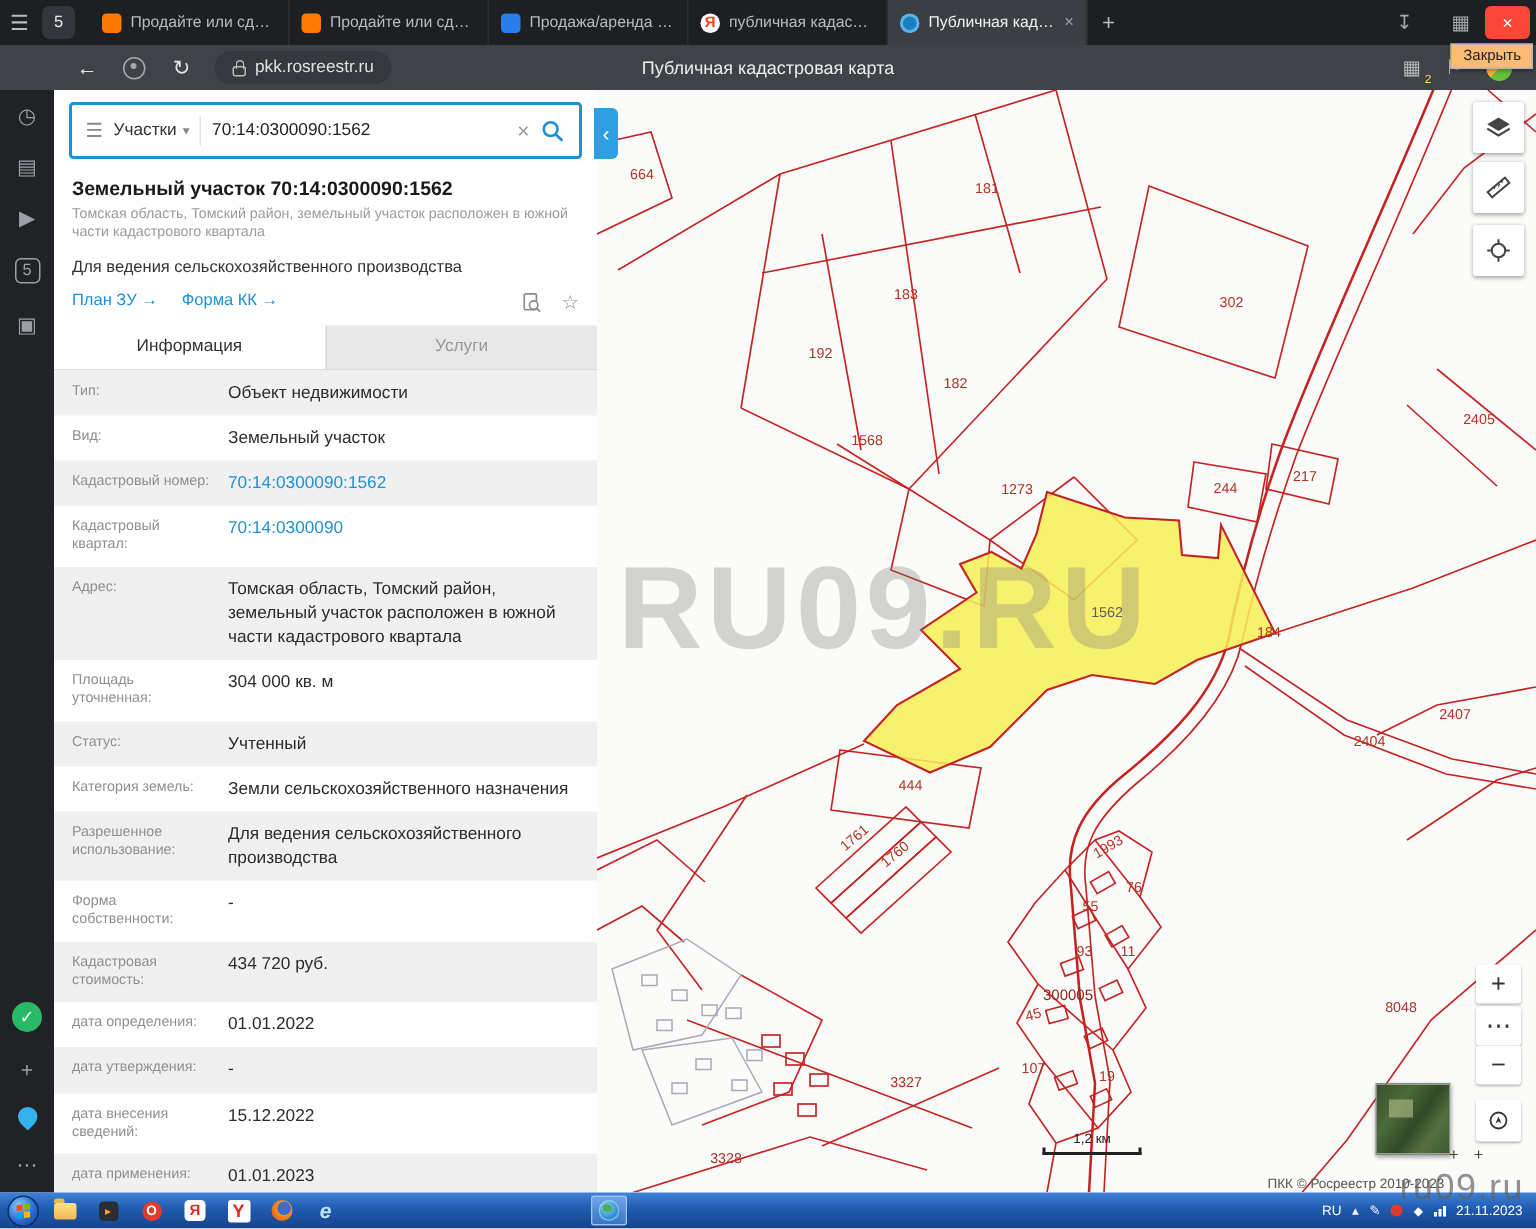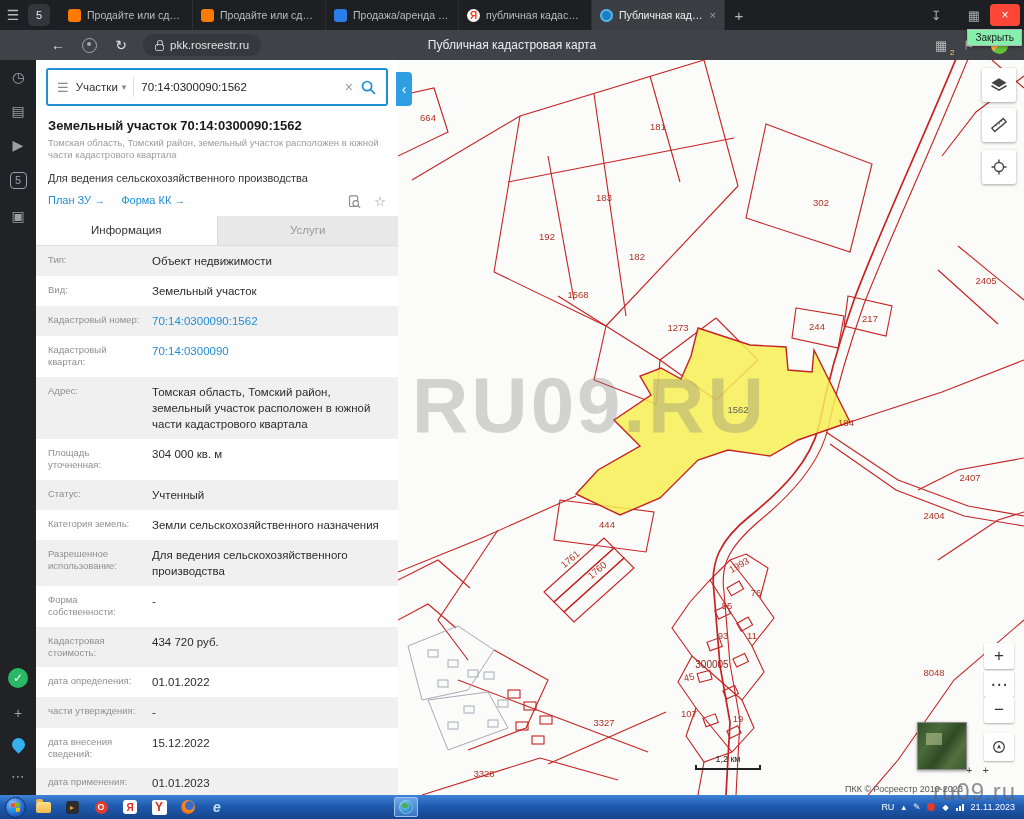--- a/index.html
+++ b/index.html
@@ -31,21 +31,21 @@
   .profile-ic { width:15px; height:15px; border:1.4px solid #a7a9ad; border-radius:50%; margin:0 10px; position:relative; }
   .profile-ic:before { content:''; position:absolute; left:4px; top:3px; width:4px; height:4px; border-radius:50%; background:#a7a9ad; }
   .url-chip { display:flex; align-items:center; gap:6px; background:#35383c; border-radius:12px; height:22px; padding:0 12px; margin-left:8px; font-size:11.5px; color:#dfe1e3; }
   .lock { width:9px; height:7px; border:1.2px solid #b9bbbd; border-radius:2px; position:relative; margin-top:4px; }
   .lock:before { content:''; position:absolute; top:-5px; left:1px; width:4px; height:5px; border:1.2px solid #b9bbbd; border-bottom:none; border-radius:4px 4px 0 0; }
   .page-title { position:absolute; left:0; right:0; text-align:center; font-size:12px; color:#eceef0; pointer-events:none; }
   .toolbar-right { position:absolute; right:16px; display:flex; align-items:center; gap:16px; }
   .tr-ic { color:#b7b9bc; font-size:13px; position:relative; }
   .tr-badge { position:absolute; right:-7px; bottom:-4px; font-size:8px; color:#ffd75e; }
   .avatar { width:17px; height:17px; border-radius:50%; background:linear-gradient(135deg,#ffb13d 0 50%,#67c23a 50% 100%); }
-  .tooltip { position:absolute; top:29px; right:2px; background:#86efac; border:1px solid #b5b5b5; box-shadow:0 1px 3px rgba(0,0,0,.35); font-size:10px; color:#222; padding:2px 7px; z-index:300; }
+  .tooltip { position:absolute; top:29px; right:2px; background:#fdba74; border:1px solid #b5b5b5; box-shadow:0 1px 3px rgba(0,0,0,.35); font-size:10px; color:#222; padding:2px 7px; z-index:300; }
 
   
   .vsidebar { position:absolute; left:0; top:60px; width:36px; bottom:24px; background:#202225; display:flex; flex-direction:column; align-items:center; padding:10px 0 12px 0; gap:20px; z-index:120; }
   .vs-ic { color:#9aa0a6; font-size:14px; line-height:1; }
   .vs-five { font-size:11px; border:1.3px solid #9aa0a6; border-radius:4px; width:17px; height:17px; display:flex; align-items:center; justify-content:center; }
   .vs-bottom { margin-top:auto; display:flex; flex-direction:column; align-items:center; gap:18px; }
   .vs-check { width:20px; height:20px; border-radius:50%; background:#29b865; color:#fff; font-size:12px; display:flex; align-items:center; justify-content:center; }
   .vs-drop { width:13px; height:13px; background:#35b1f0; border-radius:0 50% 50% 50%; transform:rotate(-135deg); }
 
   
@@ -292,21 +292,21 @@
         <span class="map-label" style="left: 149px; top: 176px;">192</span>
         <span class="map-label" style="left: 239px; top: 196px;">182</span>
         <span class="map-label" style="left: 180px; top: 234px;">1568</span>
         <span class="map-label" style="left: 280px; top: 267px;">1273</span>
         <span class="map-label" style="left: 419px; top: 266px;">244</span>
         <span class="map-label" style="left: 472px; top: 258px;">217</span>
         <span class="map-label" style="left: 588px; top: 220px;">2405</span>
         <span class="map-label sel" style="left: 340px; top: 349px;">1562</span>
         <span class="map-label" style="left: 448px; top: 362px;">184</span>
         <span class="map-label" style="left: 572px; top: 417px;">2407</span>
-        <span class="map-label" style="left: 536px; top: 435px; margin-top: 20px;">2404</span>
+        <span class="map-label" style="left: 515px; top: 435px;">2404</span>
         <span class="map-label" style="left: 209px; top: 464px;">444</span>
         <span class="map-label" style="left: 172px; top: 499px; transform: translate(-50%, -50%) rotate(-40deg);">1761</span>
         <span class="map-label" style="left: 199px; top: 510px; transform: translate(-50%, -50%) rotate(-40deg);">1760</span>
         <span class="map-label" style="left: 341px; top: 505px; transform: translate(-50%, -50%) rotate(-30deg);">1993</span>
         <span class="map-label" style="left: 358px; top: 532px;">76</span>
         <span class="map-label" style="left: 329px; top: 545px;">55</span>
         <span class="map-label" style="left: 325px; top: 575px;">93</span>
         <span class="map-label" style="left: 354px; top: 575px;">11</span>
         <span class="map-label" style="left: 291px; top: 617px; transform: translate(-50%, -50%) rotate(-15deg);">45</span>
         <span class="map-label big" style="left: 314px; top: 604px;">300005</span>
@@ -439,21 +439,21 @@
         </div>
         <div class="row">
           <div class="row-label">Кадастровая стоимость:</div>
           <div class="row-value">434 720 руб.</div>
         </div>
         <div class="row">
           <div class="row-label">дата определения:</div>
           <div class="row-value">01.01.2022</div>
         </div>
         <div class="row">
-          <div class="row-label">части утверждения:</div>
+          <div class="row-label">дата утверждения:</div>
           <div class="row-value">-</div>
         </div>
         <div class="row">
           <div class="row-label">дата внесения сведений:</div>
           <div class="row-value">15.12.2022</div>
         </div>
         <div class="row">
           <div class="row-label">дата применения:</div>
           <div class="row-value">01.01.2023</div>
         </div>

